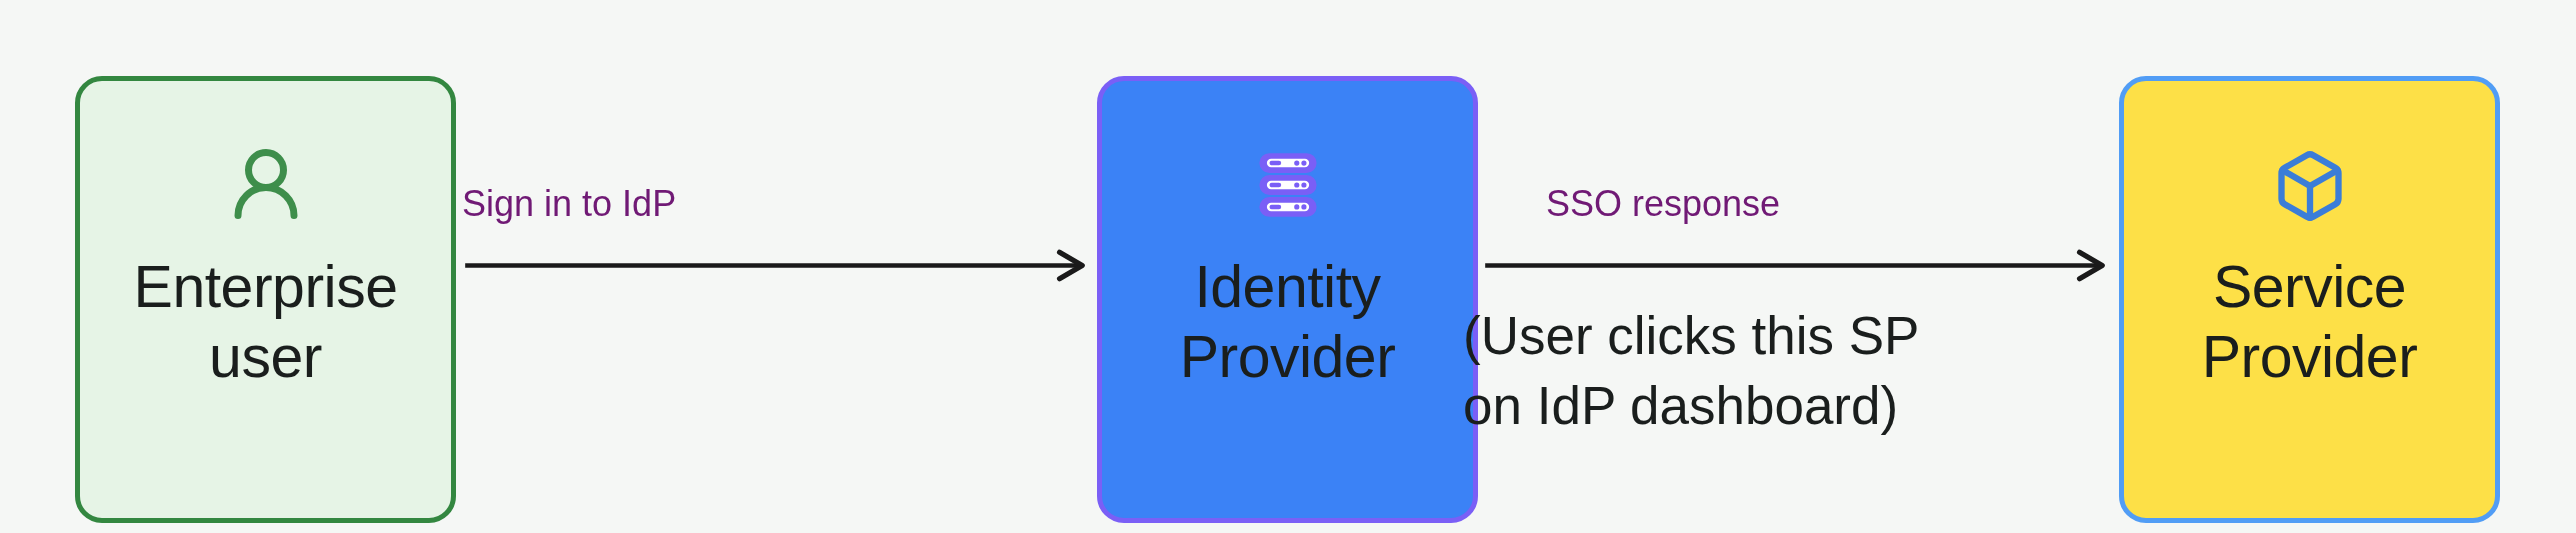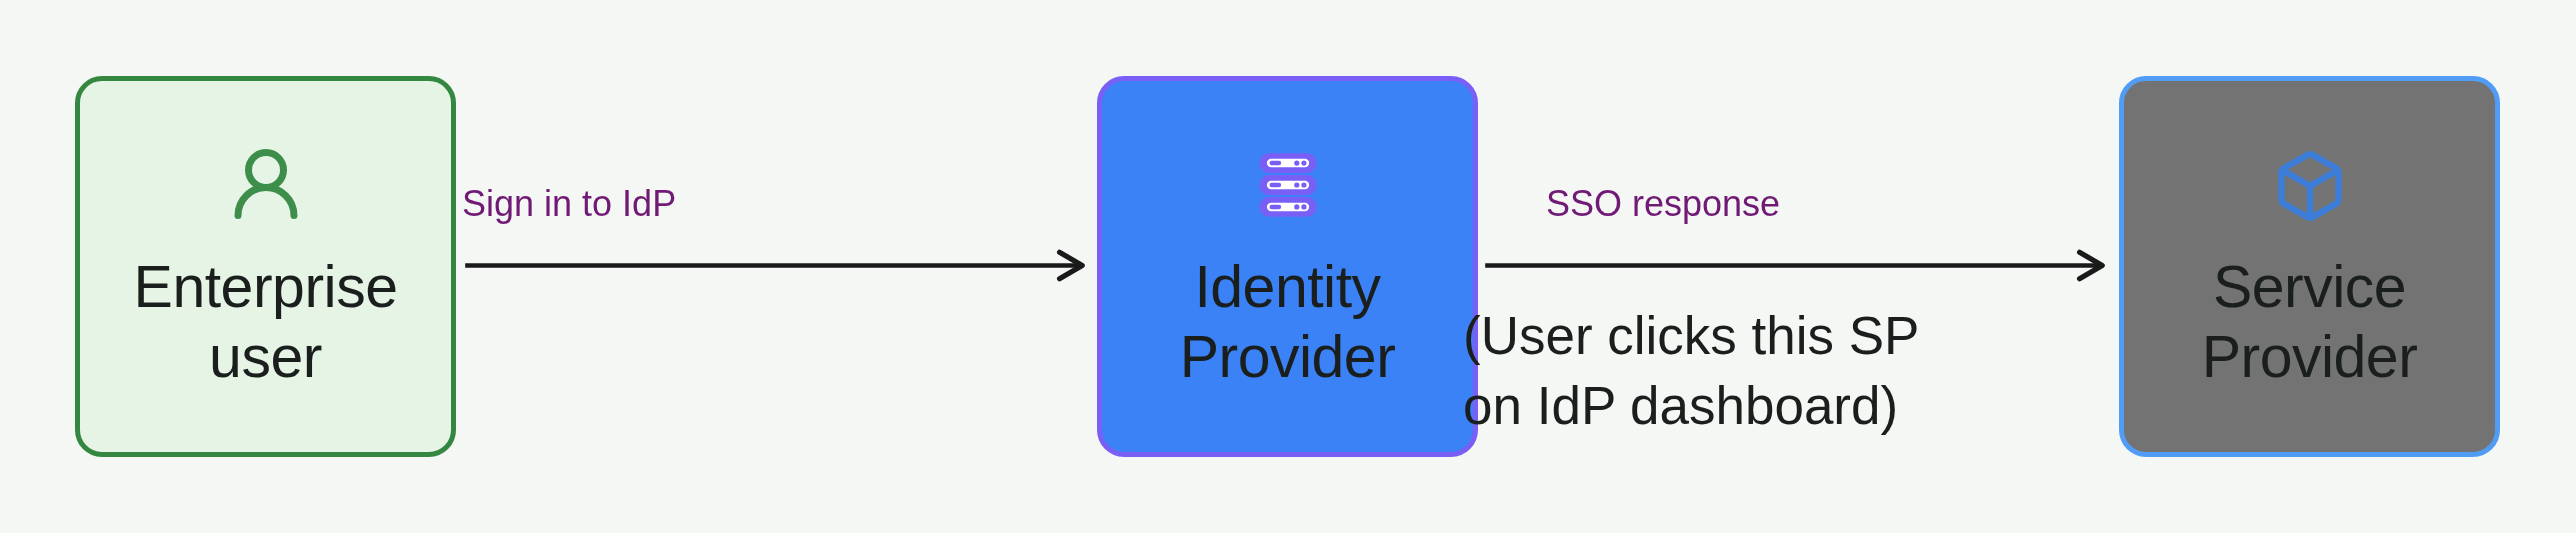--- a/index.html
+++ b/index.html
@@ -9,28 +9,28 @@
   }
   .canvas {
     position: relative;
     width: 2576px; height: 533px;
     background: #f5f7f5;
     overflow: hidden;
   }
   .node {
     position: absolute;
     top: 76px;
-    width: 381px; height: 381px;
+    width: 381px; height: 447px;
     border: 5.7px solid;
     border-radius: 27px;
     box-sizing: border-box;
   }
   .node-green  { left: 75px;   background: #e6f4e6; border-color: #338740; }
   .node-purple { left: 1097px; background: #3b82f6; border-color: #7a5ff6; }
-  .node-blue   { left: 2119px; background: #737373; border-color: #519df5; }
+  .node-blue   { left: 2119px; background: #fde047; border-color: #519df5; }
 
   .node-icon {
     position: absolute;
     left: 50%;
     transform: translateX(-50%);
   }
   .icon-user   { top: 61px; width: 84px; height: 84px; }
   .icon-server { top: 65px; width: 78px; height: 78px; }
   .icon-cube   { top: 67px; width: 76px; height: 76px; }
 

